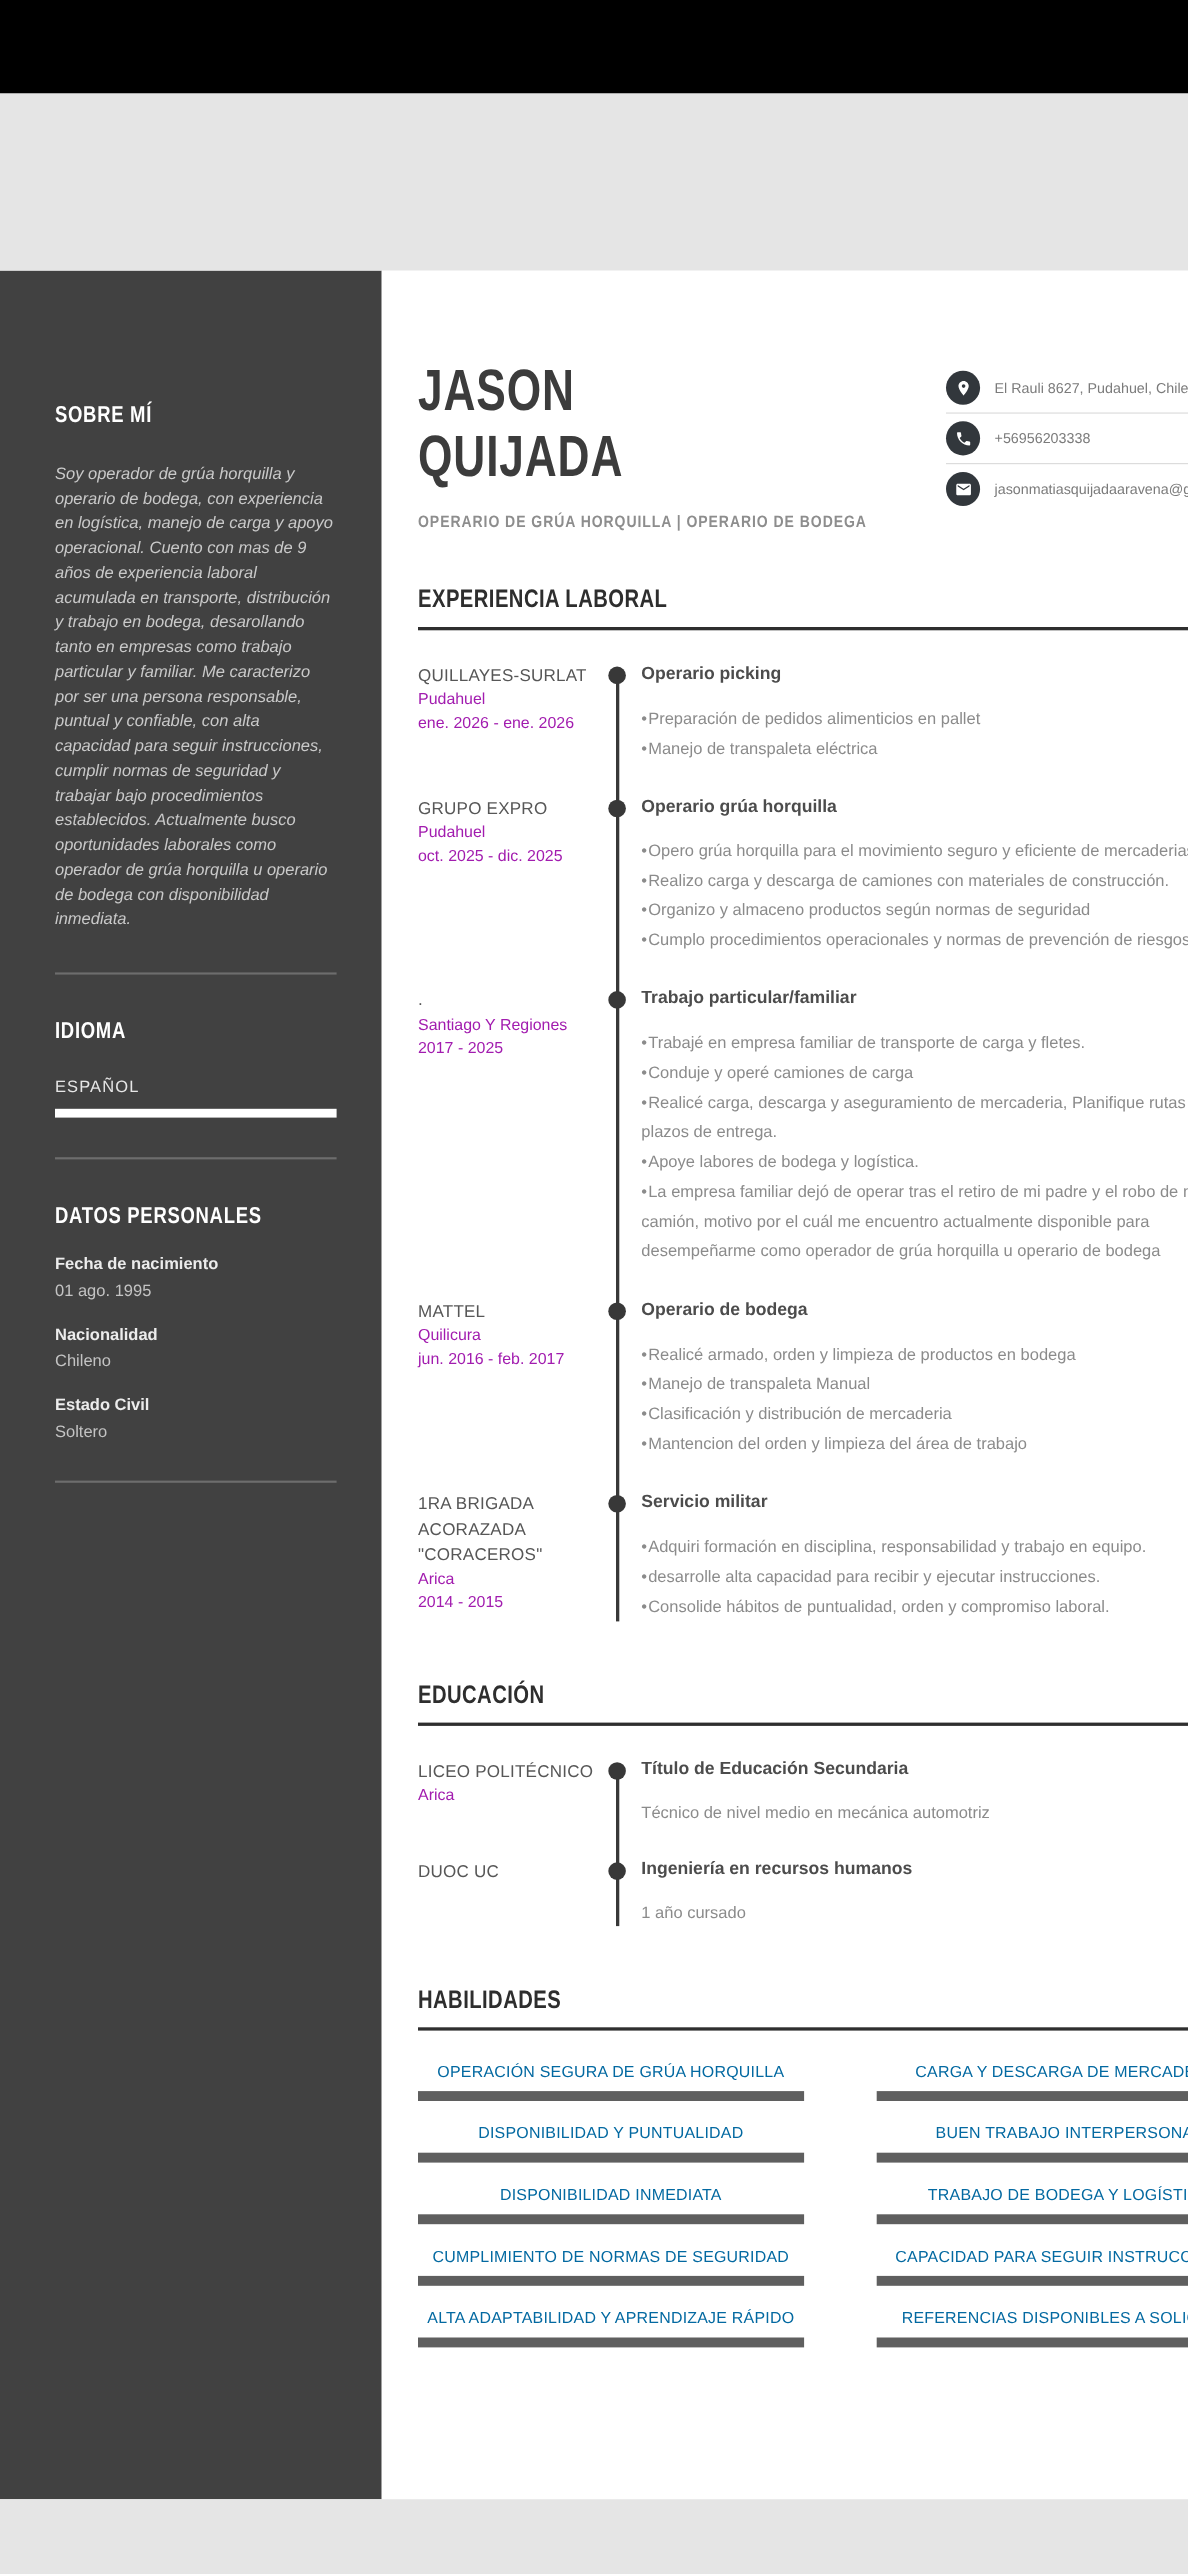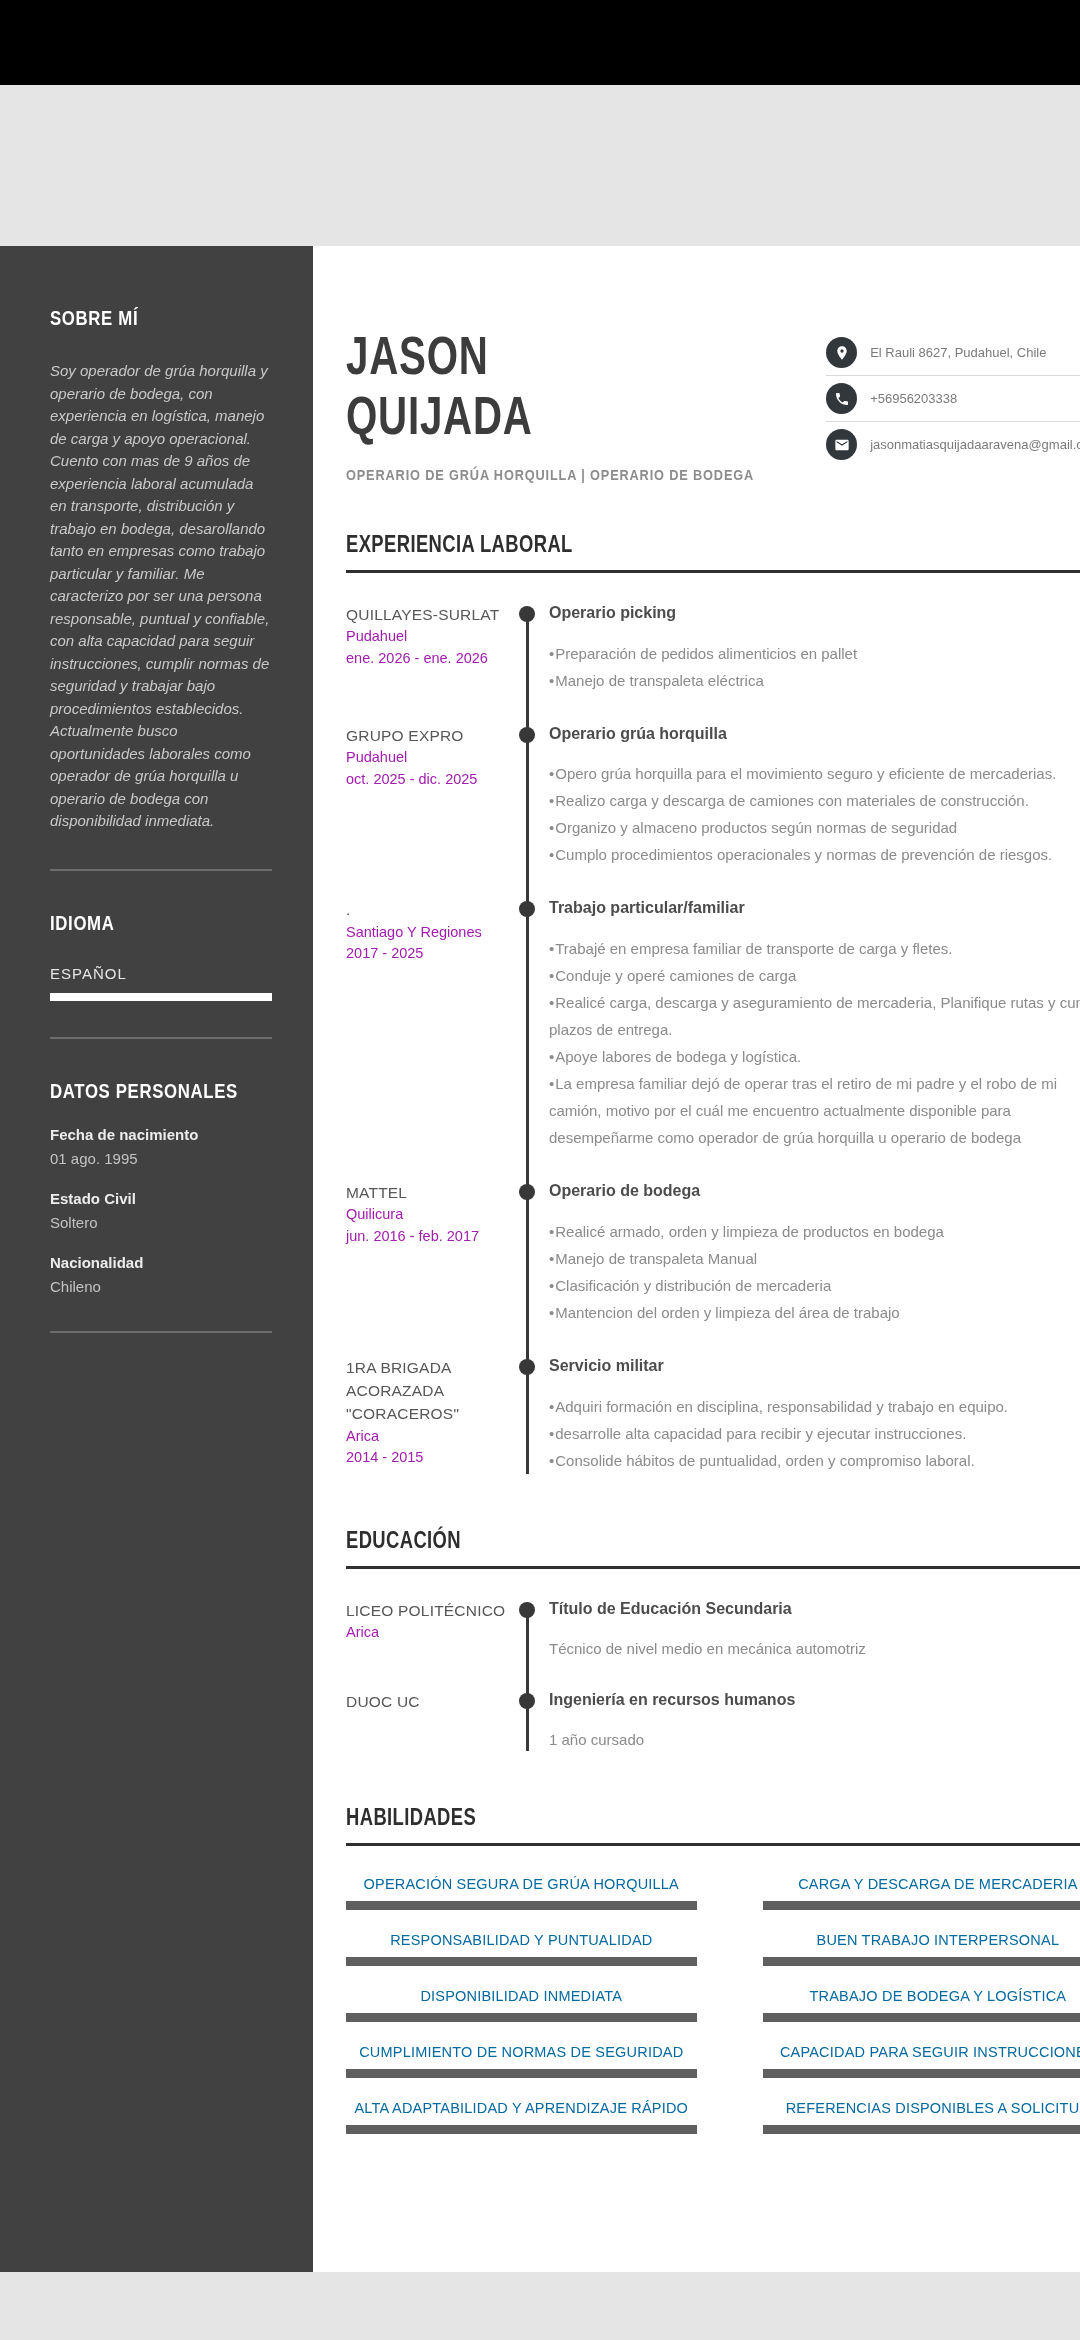--- a/index.html
+++ b/index.html
@@ -12,23 +12,23 @@
   }
   .screen { width: 1080px; height: 2340px; background: #e5e5e5; position: relative; overflow: hidden; }
 
   .top-black-bar { height: 85px; background: #000; }
   .gray-band-top { height: 161px; background: #e5e5e5; }
 
   .page { display: flex; width: 1080px; height: 2026px; overflow: hidden; background: #fff; }
 
   
   .sidebar {
-    width: 313px; flex-shrink: 0;
+    width: 347px; flex-shrink: 0;
     background: #414141;
-    padding: 60px 41px 40px 50px;
+    padding: 120px 41px 40px 50px;
     color: #c9c9c9;
   }
   .sb-title { margin: 0; font-size: 21px; font-weight: bold; color: #ffffff; letter-spacing: 0.8px; }
   .condensed { display: inline-block; transform: scaleX(0.8); transform-origin: 0 50%; white-space: nowrap; }
   .sb-about-text { margin: 30px 0 0 0; font-size: 15px; line-height: 1.5; color: #c9c9c9; font-style: italic; }
   .sb-divider { border: none; border-top: 2px solid #6d6d6d; margin: 36px 0 0 0; }
   .sb-section-gap { margin-top: 40px; }
   .lang-item { margin-top: 30px; }
   .lang-name { font-size: 15px; color: #e6e6e6; letter-spacing: 1px; }
   .lang-bar { margin-top: 11px; height: 8px; width: 100%; }
@@ -112,26 +112,26 @@
       <hr class="sb-divider">
 
       <section class="sb-section-gap">
         <h2 class="sb-title"><span class="condensed">DATOS PERSONALES</span></h2>
         <div id="personal-fields">
             <div class="sb-field">
     <div class="sb-field-label">Fecha de nacimiento</div>
     <div class="sb-field-value">01 ago. 1995</div>
   </div>
             <div class="sb-field">
+    <div class="sb-field-label">Nacionalidad</div>
+    <div class="sb-field-value">Chileno</div>
+  </div>
+            <div class="sb-field">
     <div class="sb-field-label">Estado Civil</div>
     <div class="sb-field-value">Soltero</div>
-  </div>
-            <div class="sb-field">
-    <div class="sb-field-label">Nacionalidad</div>
-    <div class="sb-field-value">Chileno</div>
   </div>
           </div>
       </section>
 
       <hr class="sb-divider">
 
     </aside>
 
     <main class="content">
 
@@ -288,21 +288,21 @@
         <div class="skills-grid" id="skills-grid">
             <div class="skill-item">
     <div class="skill-name">OPERACIÓN SEGURA DE GRÚA HORQUILLA</div>
     <div class="skill-bar"></div>
   </div>
             <div class="skill-item">
     <div class="skill-name">CARGA Y DESCARGA DE MERCADERIA</div>
     <div class="skill-bar"></div>
   </div>
             <div class="skill-item">
-    <div class="skill-name">RESPONSABILIDAD Y PUNTUALIDAD</div>
+    <div class="skill-name">DISPONIBILIDAD Y PUNTUALIDAD</div>
     <div class="skill-bar"></div>
   </div>
             <div class="skill-item">
     <div class="skill-name">BUEN TRABAJO INTERPERSONAL</div>
     <div class="skill-bar"></div>
   </div>
             <div class="skill-item">
     <div class="skill-name">DISPONIBILIDAD INMEDIATA</div>
     <div class="skill-bar"></div>
   </div>

